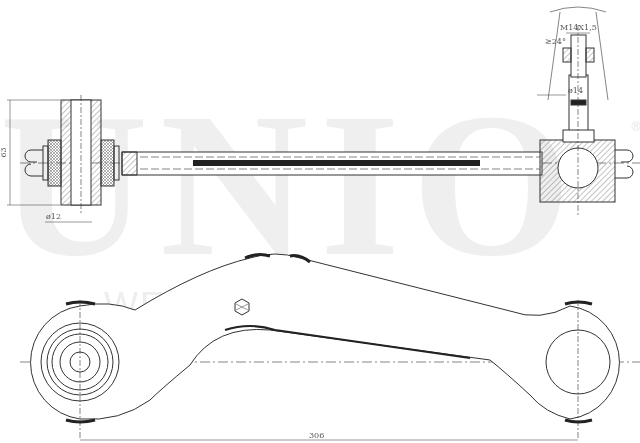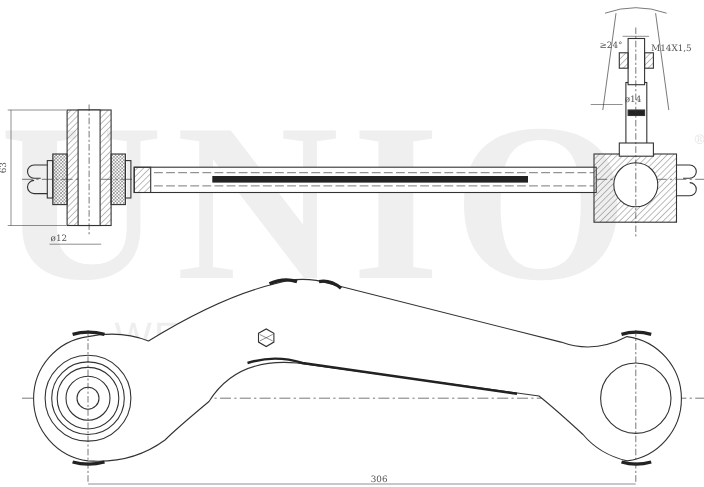--- a/index.html
+++ b/index.html
@@ -100,19 +100,19 @@
 
       <polygon points="235,303 242,299 249,303 249,311 242,315 235,311"></polygon>
       <line x1="236" y1="304" x2="248" y2="310" stroke-width="0.5"></line>
       <line x1="248" y1="304" x2="236" y2="310" stroke-width="0.5"></line>
 
       <line x1="80" y1="440" x2="578" y2="440" stroke-width="0.5"></line>
     </g>
   </svg>
 
   <span class="dimtxt" style="left:545px;top:1px;margin-top:36px;">≥24°</span>
-  <span class="dimtxt" style="left:592px;top:23px;margin-top:16px;">M14X1,5</span>
+  <span class="dimtxt" style="left:560px;top:23px;">M14X1,5</span>
   <span class="dimtxt" style="left:568px;top:86px;">ø14</span>
   <span class="dimtxt" style="left:-2px;top:148px;transform:rotate(-90deg);">63</span>
   <span class="dimtxt" style="left:46px;top:212px;">ø12</span>
-  <span class="dimtxt" style="left:337px;top:431px;">306</span>
+  <span class="dimtxt" style="left:309px;top:431px;">306</span>
   <span class="dimtxt" style="left:630px;top:120px;color:#e6e6e6;font-size:12px;">®</span>
 </div>
 
 </body></html>

